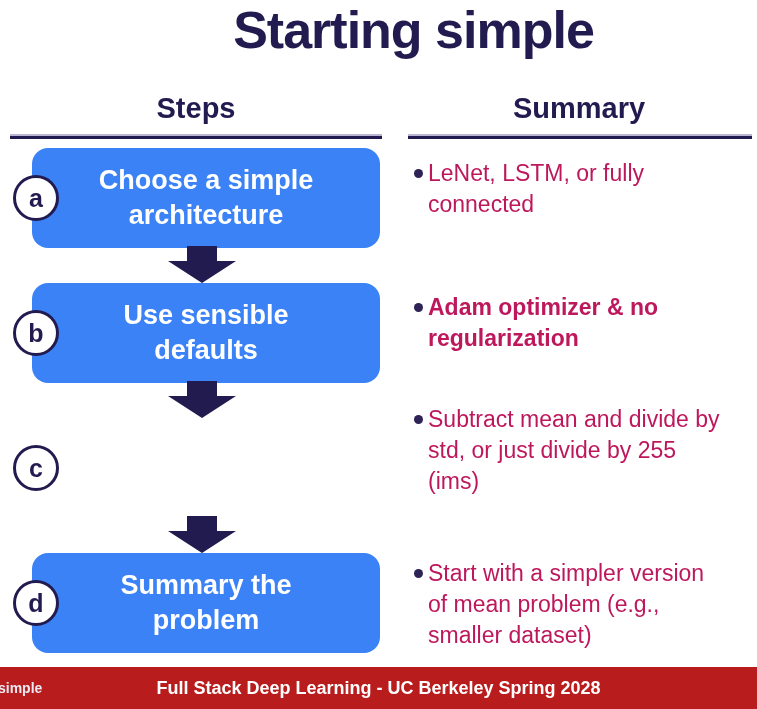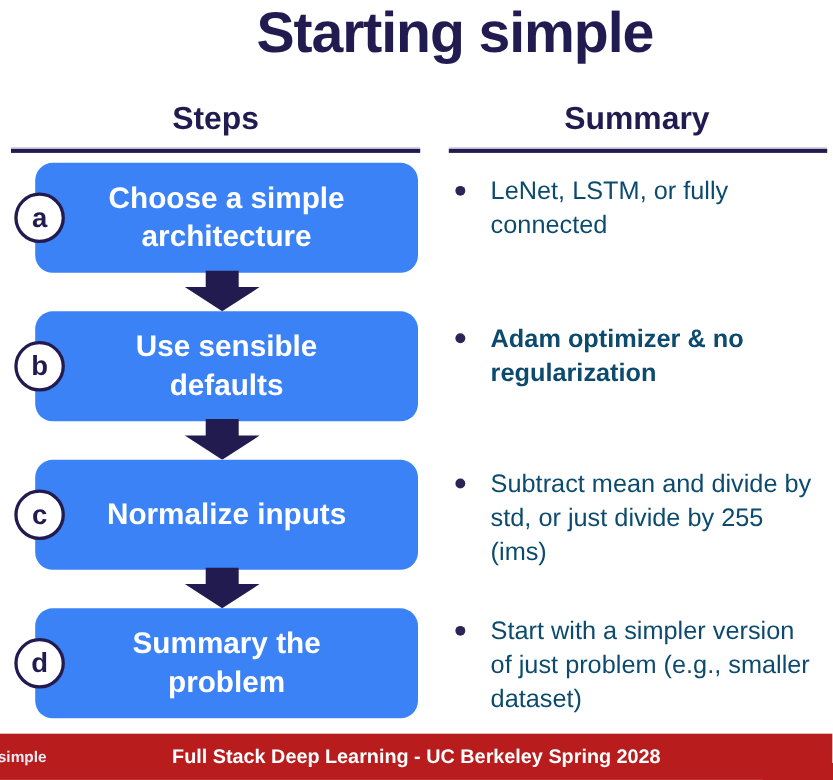--- a/index.html
+++ b/index.html
@@ -92,29 +92,29 @@
   }
   .arrow.one   { top: 246px; }
   .arrow.two   { top: 381px; }
   .arrow.three { top: 516px; }
   .arrow svg { display: block; }
 
   .summary-item {
     position: absolute;
     left: 414px;
     display: flex;
-    gap: 23px;
-    color: #0c4a6e;
+    gap: 5px;
+    color: #be185d;
     font-size: 23px;
     line-height: 31px;
     justify-content: space-between;
   }
   .summary-item.s1 { top: 158px; }
   .summary-item.s2 { top: 292px; font-weight: bold; }
-  .summary-item.s3 { top: 424px; }
+  .summary-item.s3 { top: 404px; }
   .summary-item.s4 { top: 558px; }
   .bullet-dot {
     flex: none;
     width: 9px;
     height: 9px;
     border-radius: 50%;
     background: #2d2357;
     margin-top: 11px;
   }
   .summary-text { width: 292px; }
@@ -171,23 +171,20 @@
   <div class="step-box b">
     <span>Use sensible defaults</span>
   </div>
   <div class="step-circle b">b</div>
   <div class="arrow two">
     <svg width="68" height="37" viewBox="0 0 68 37" xmlns="http://www.w3.org/2000/svg">
       <polygon points="19,0 49,0 49,15 68,15 34,37 0,15 19,15" fill="#221b50"></polygon>
     </svg>
   </div>
 
-  <div class="step-box c">
-    <span>Normalize inputs</span>
-  </div>
   <div class="step-circle c">c</div>
   <div class="arrow three">
     <svg width="68" height="37" viewBox="0 0 68 37" xmlns="http://www.w3.org/2000/svg">
       <polygon points="19,0 49,0 49,15 68,15 34,37 0,15 19,15" fill="#221b50"></polygon>
     </svg>
   </div>
 
   <div class="step-box d">
     <span>Summary the problem</span>
   </div>
@@ -200,21 +197,21 @@
   <div class="summary-item s2">
     <span class="bullet-dot"></span>
     <span class="summary-text">Adam optimizer &amp; no regularization</span>
   </div>
   <div class="summary-item s3">
     <span class="bullet-dot"></span>
     <span class="summary-text">Subtract mean and divide by std, or just divide by 255 (ims)</span>
   </div>
   <div class="summary-item s4">
     <span class="bullet-dot"></span>
-    <span class="summary-text">Start with a simpler version of just problem (e.g., smaller dataset)</span>
+    <span class="summary-text">Start with a simpler version of mean problem (e.g., smaller dataset)</span>
   </div>
 
   <div class="footer-bar">
     <div class="footer-left">simple</div>
     <div class="footer-center">Full Stack Deep Learning - UC Berkeley Spring 2028</div>
   </div>
 
 </div>
 
 </body></html>

